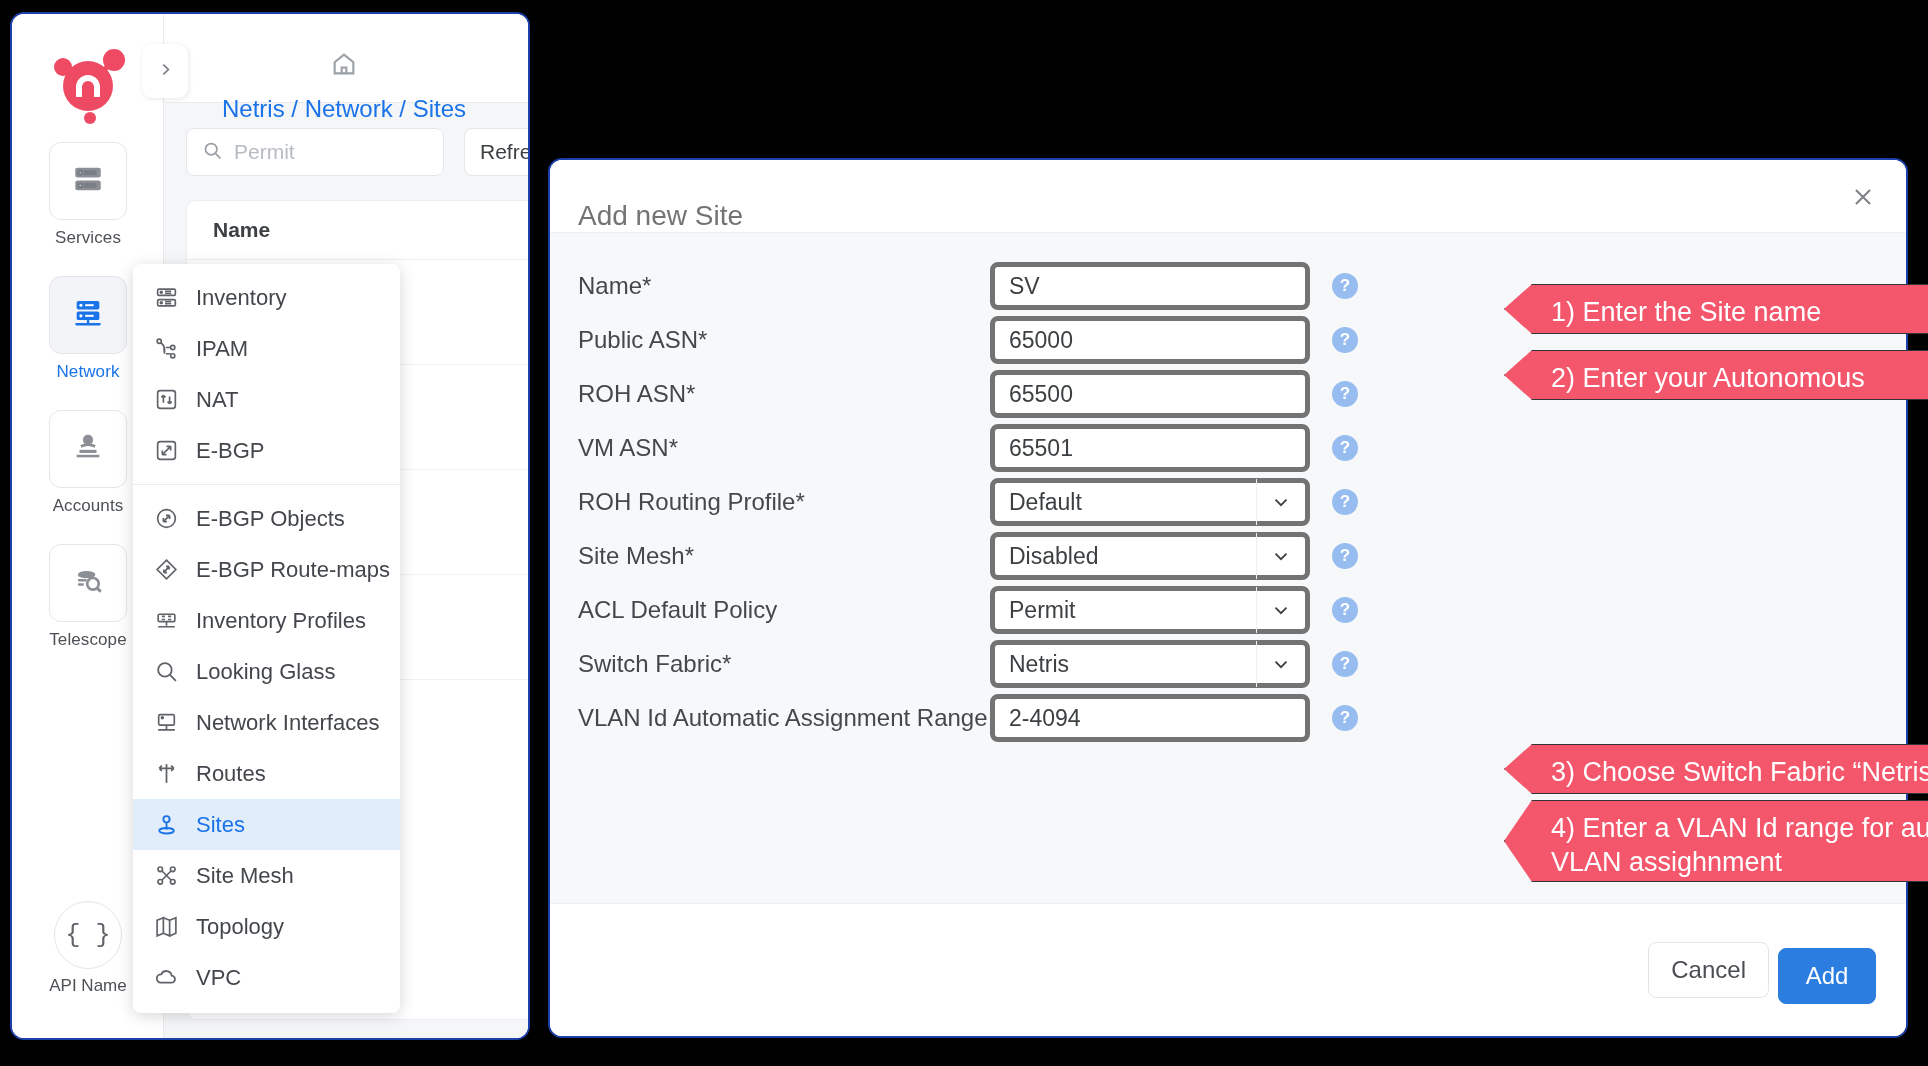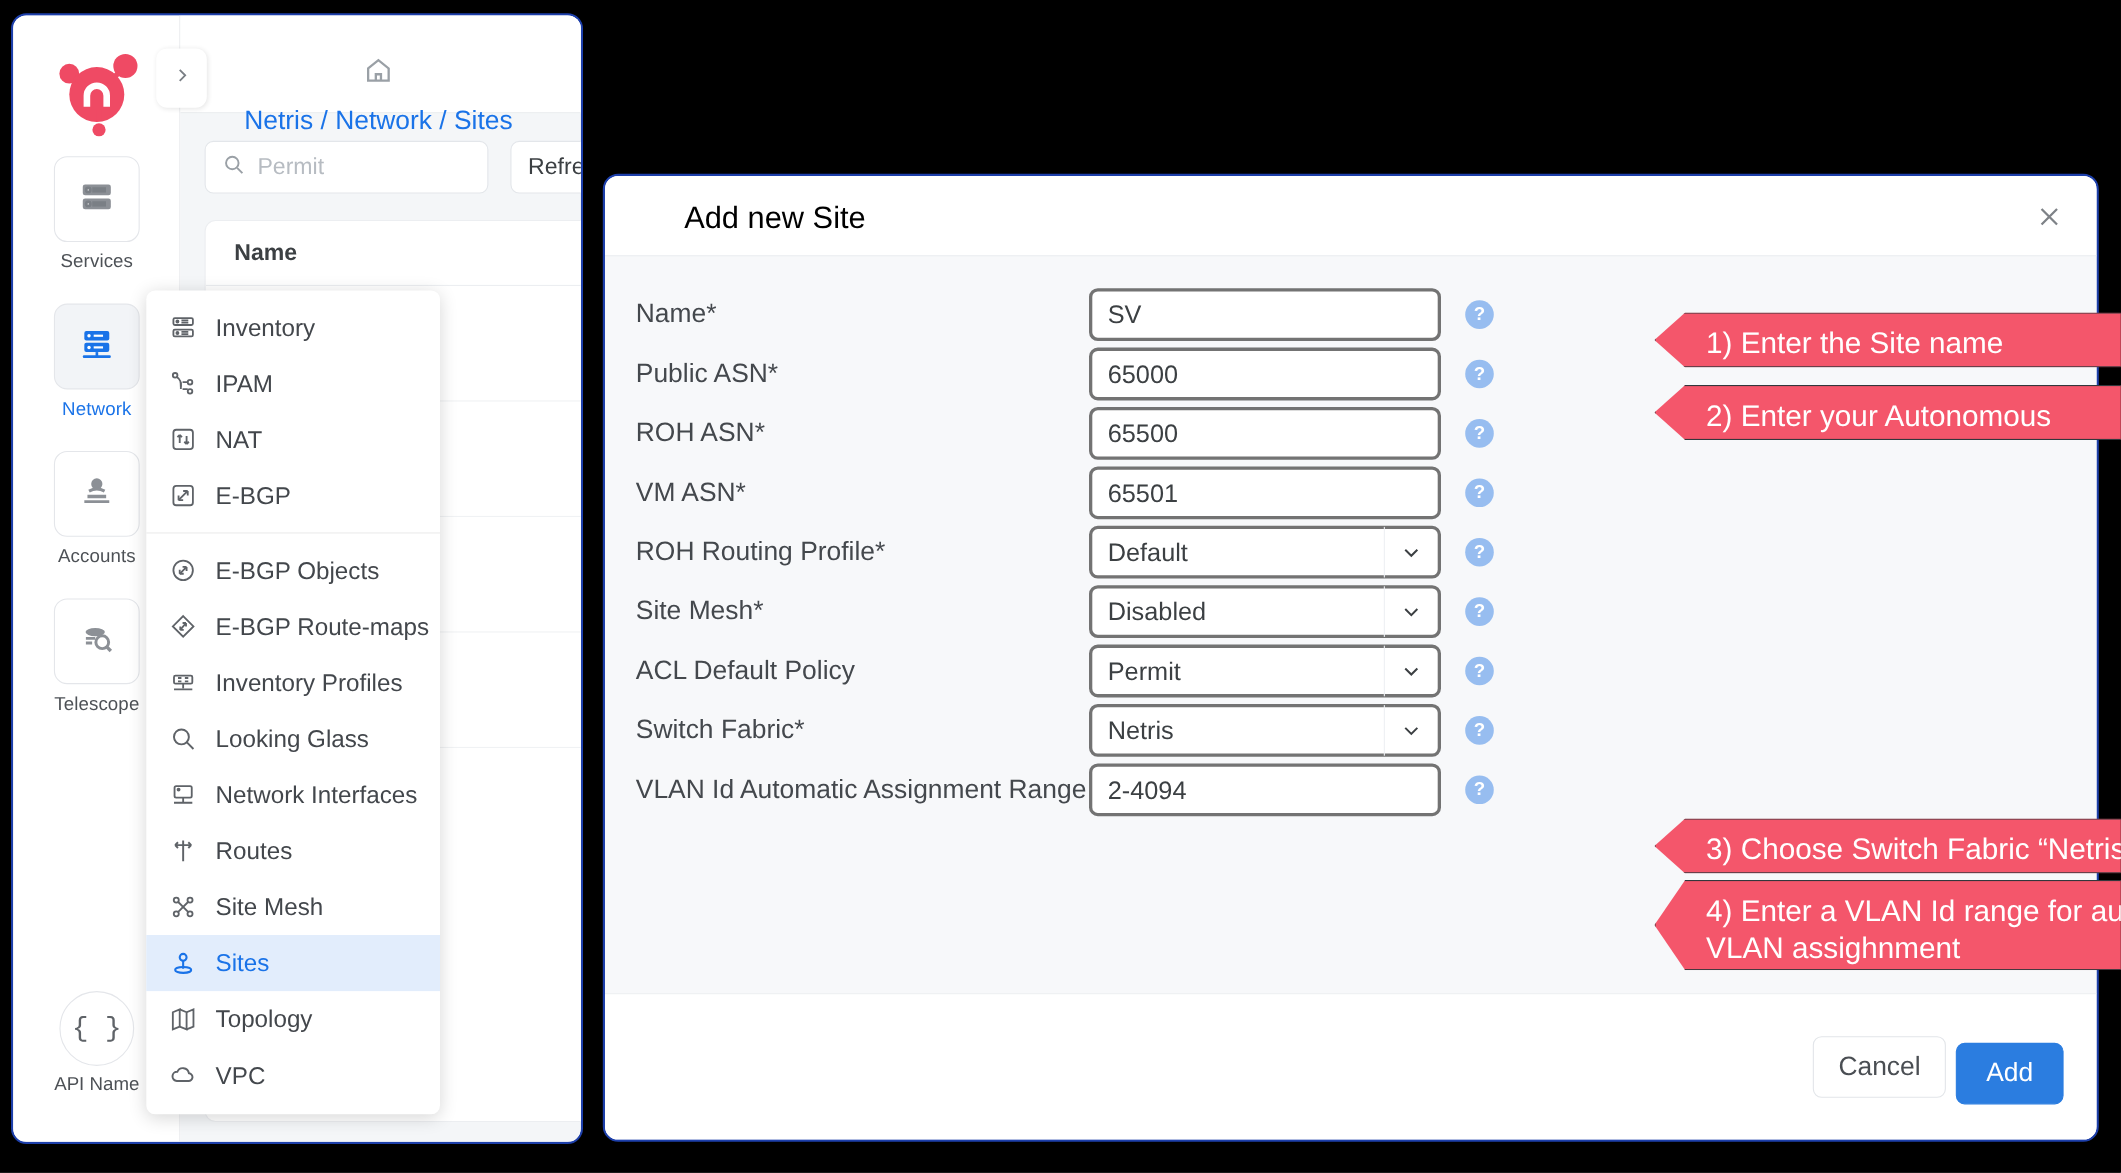--- a/index.html
+++ b/index.html
@@ -143,22 +143,22 @@
     border: 2px solid #1d3faa;
     border-radius: 14px;
     overflow: hidden;
     box-sizing: border-box;
     z-index: 60;
   }
   .modal-header {
     height: 72px; position: relative; background: #fff;
   }
   .modal-title {
-    position: absolute; left: 28px; top: 22px;
-    font-size: 28px; color: #000000; margin-left: 44px;
+    position: absolute; left: 28px; top: 40px;
+    font-size: 28px; color: #737373;
   }
   .modal-close {
     position: absolute; right: 26px; top: 20px;
     width: 34px; height: 34px; display: flex; align-items: center; justify-content: center;
     cursor: pointer;
   }
   .modal-body {
     position: absolute; top: 72px; left: 0; right: 0; bottom: 132px;
     background: #f7f8fa;
     border-top: 1px solid #eceef0;
@@ -171,21 +171,21 @@
     display: flex; align-items: center;
   }
   .form-label {
     width: 440px; padding-left: 28px; box-sizing: border-box;
     font-size: 24px; color: #44484d;
   }
   .form-control {
     position: relative;
     width: 320px; height: 48px;
     background: #ffffff;
-    border: 3px solid #737373;
+    border: 5px solid #737373;
     border-radius: 8px;
     display: flex; align-items: center;
     box-sizing: border-box;
     padding: 0 14px;
     font-size: 23px; color: #3c4043;
   }
   .form-control.select { padding-right: 0; }
   .sel-value { flex: 1; }
   .sel-arrow {
     width: 48px; height: 46px; border-left: 1px solid #eef0f3;
@@ -473,41 +473,41 @@
       <div class="flyout-item">
         <span class="fi-icon">
           <svg width="25" height="25" viewBox="0 0 24 24" fill="none" stroke="#5f6368" stroke-width="1.7">
             <path d="M12 3 v18"></path>
             <path d="M5 7 h14 M5 7 l2.5 2.5 M5 7 l2.5 -2.5"></path>
             <path d="M19 7 l-2.5 2.5 M19 7 l-2.5 -2.5"></path>
           </svg>
         </span>
         <span>Routes</span>
       </div>
+      <div class="flyout-item active">
+        <span class="fi-icon">
+          <svg width="25" height="25" viewBox="0 0 24 24" fill="none" stroke="#1a73e8" stroke-width="1.8">
+            <circle cx="12" cy="7" r="3"></circle>
+            <path d="M12 10 v7"></path>
+            <ellipse cx="12" cy="18" rx="7" ry="2.6"></ellipse>
+          </svg>
+        </span>
+        <span>Sites</span>
+      </div>
       <div class="flyout-item">
         <span class="fi-icon">
           <svg width="25" height="25" viewBox="0 0 24 24" fill="none" stroke="#5f6368" stroke-width="1.6">
             <circle cx="6" cy="6" r="2.2"></circle>
               <circle cx="18" cy="6" r="2.2"></circle>
             <circle cx="6" cy="18" r="2.2"></circle>
               <circle cx="18" cy="18" r="2.2"></circle>
             <path d="M7.7 7.7 L16.3 16.3 M16.3 7.7 L7.7 16.3"></path>
           </svg>
         </span>
         <span>Site Mesh</span>
-      </div>
-      <div class="flyout-item active">
-        <span class="fi-icon">
-          <svg width="25" height="25" viewBox="0 0 24 24" fill="none" stroke="#1a73e8" stroke-width="1.8">
-            <circle cx="12" cy="7" r="3"></circle>
-            <path d="M12 10 v7"></path>
-            <ellipse cx="12" cy="18" rx="7" ry="2.6"></ellipse>
-          </svg>
-        </span>
-        <span>Sites</span>
       </div>
       <div class="flyout-item">
         <span class="fi-icon">
           <svg width="25" height="25" viewBox="0 0 24 24" fill="none" stroke="#5f6368" stroke-width="1.6">
             <path d="M3 6 l6-2.5 v15 L3 21z"></path>
             <path d="M9 3.5 l6 2.5 v15 l-6-2.5"></path>
             <path d="M15 6 l6-2.5 v15 L15 21"></path>
           </svg>
         </span>
         <span>Topology</span>

